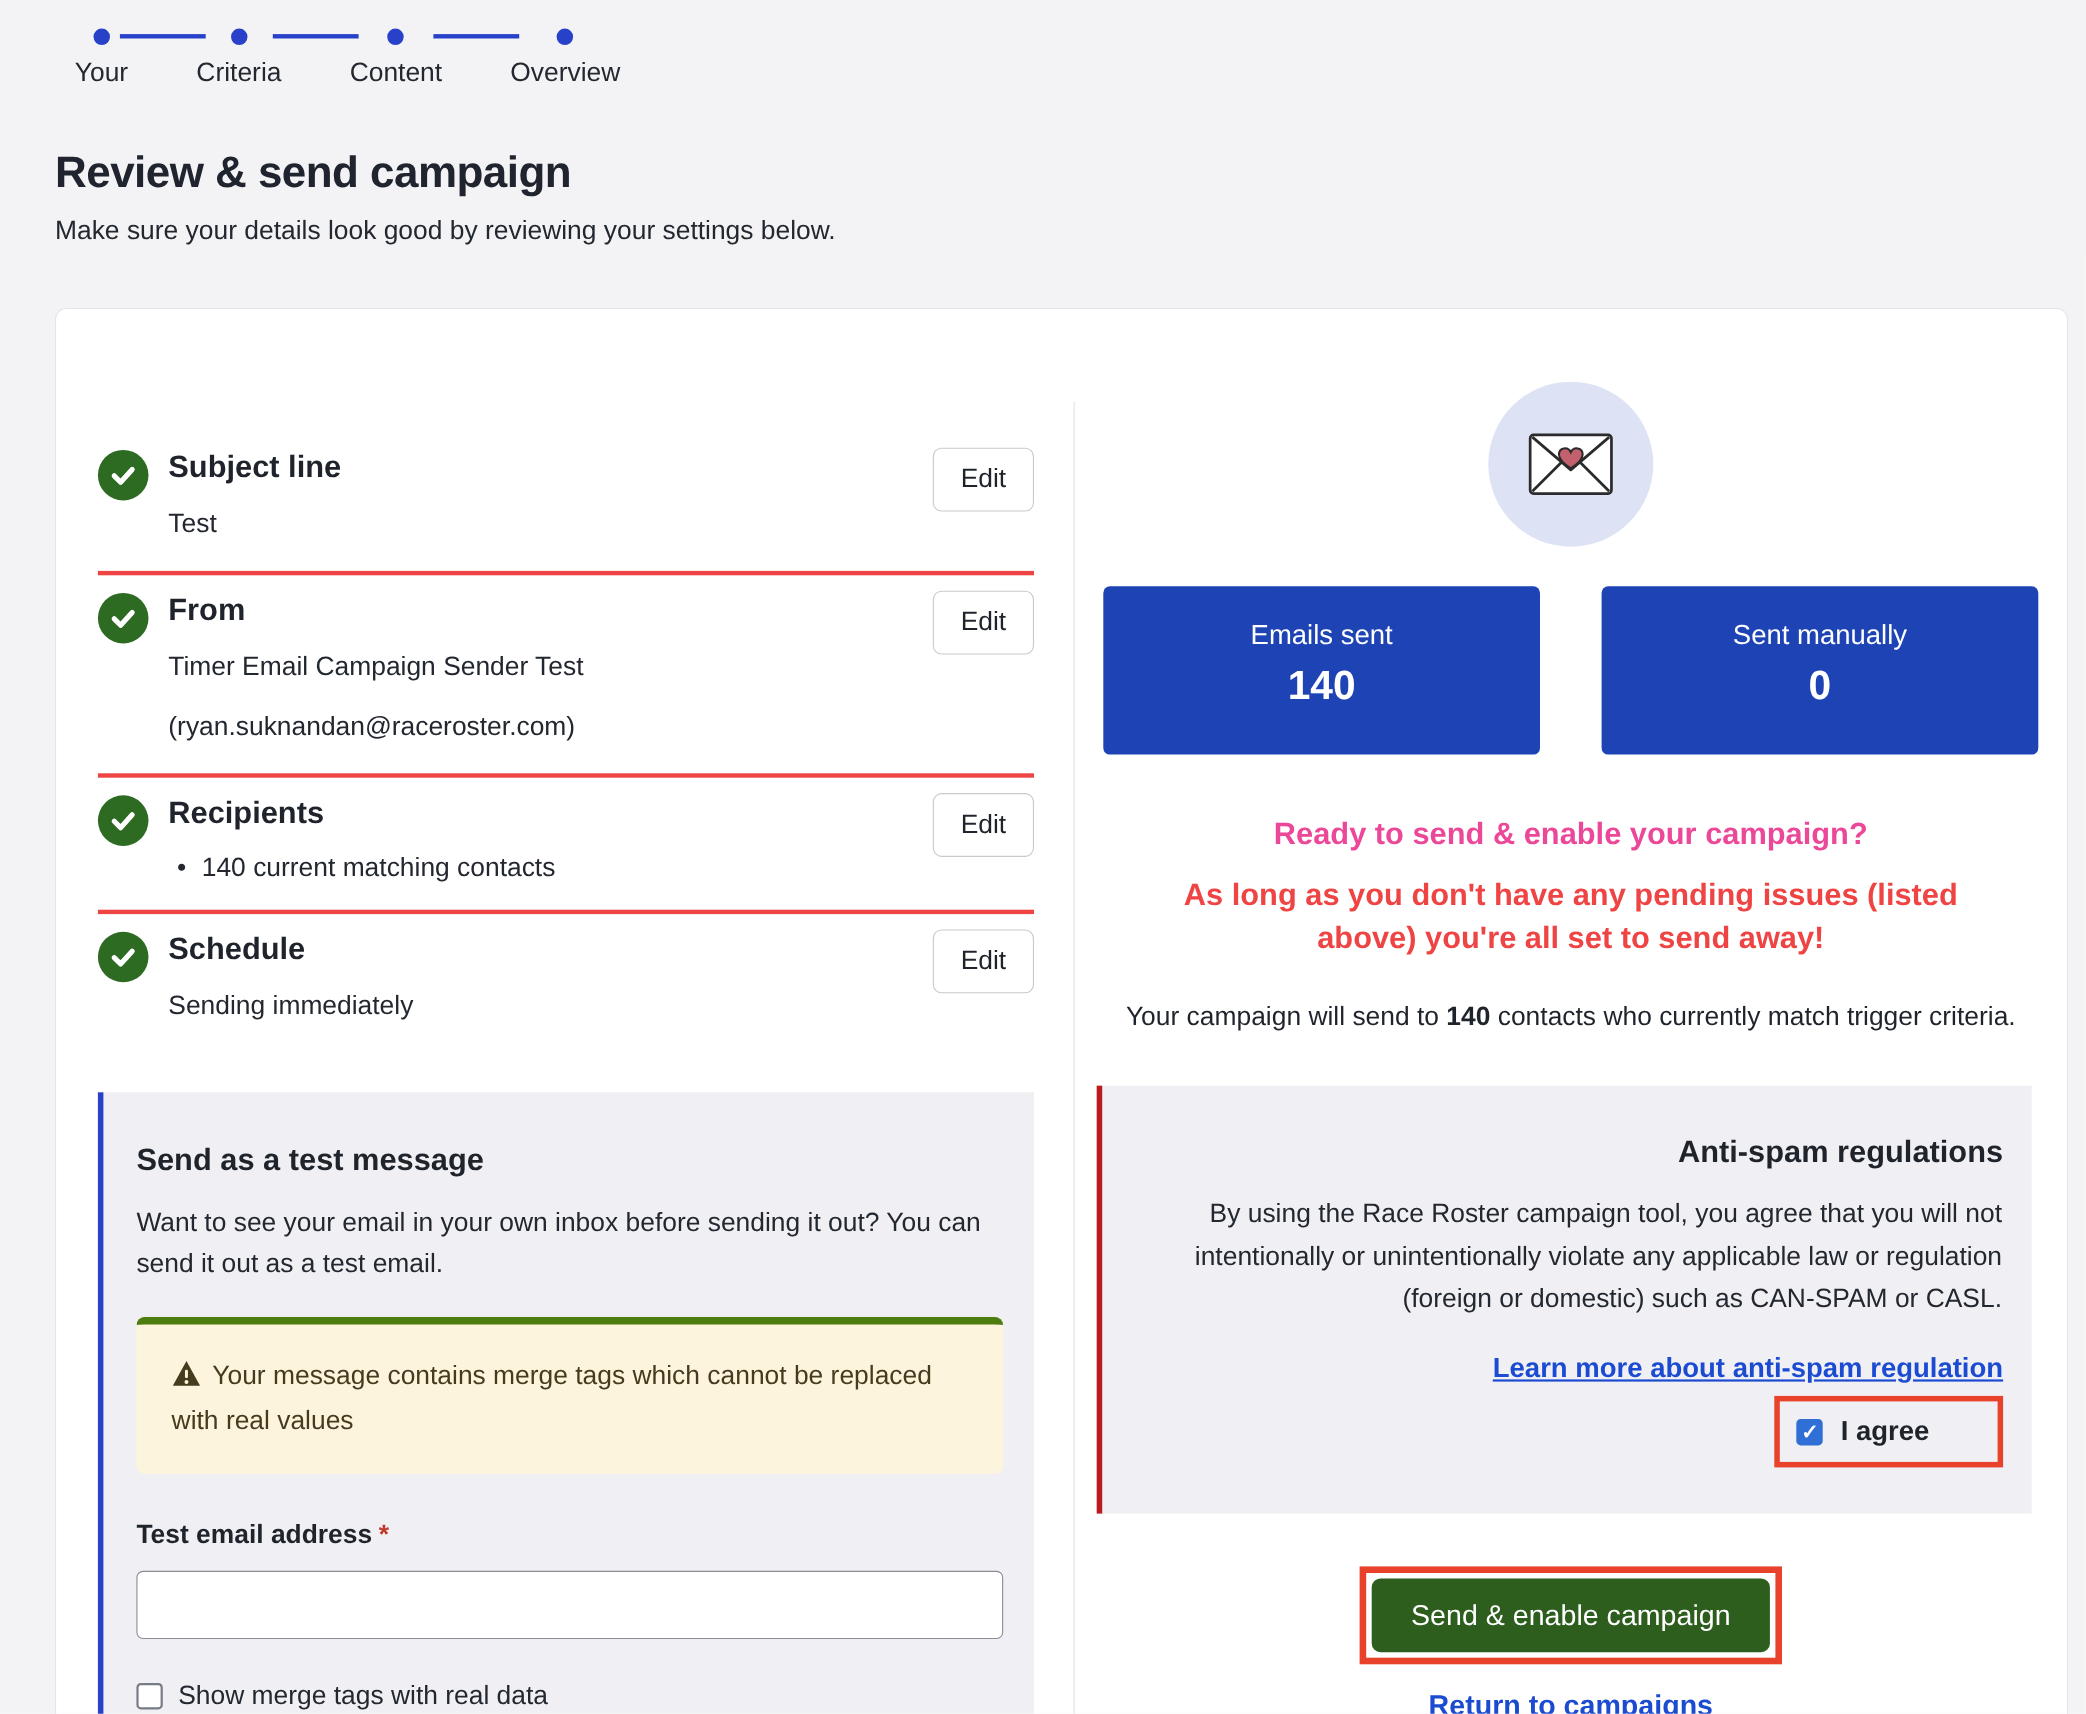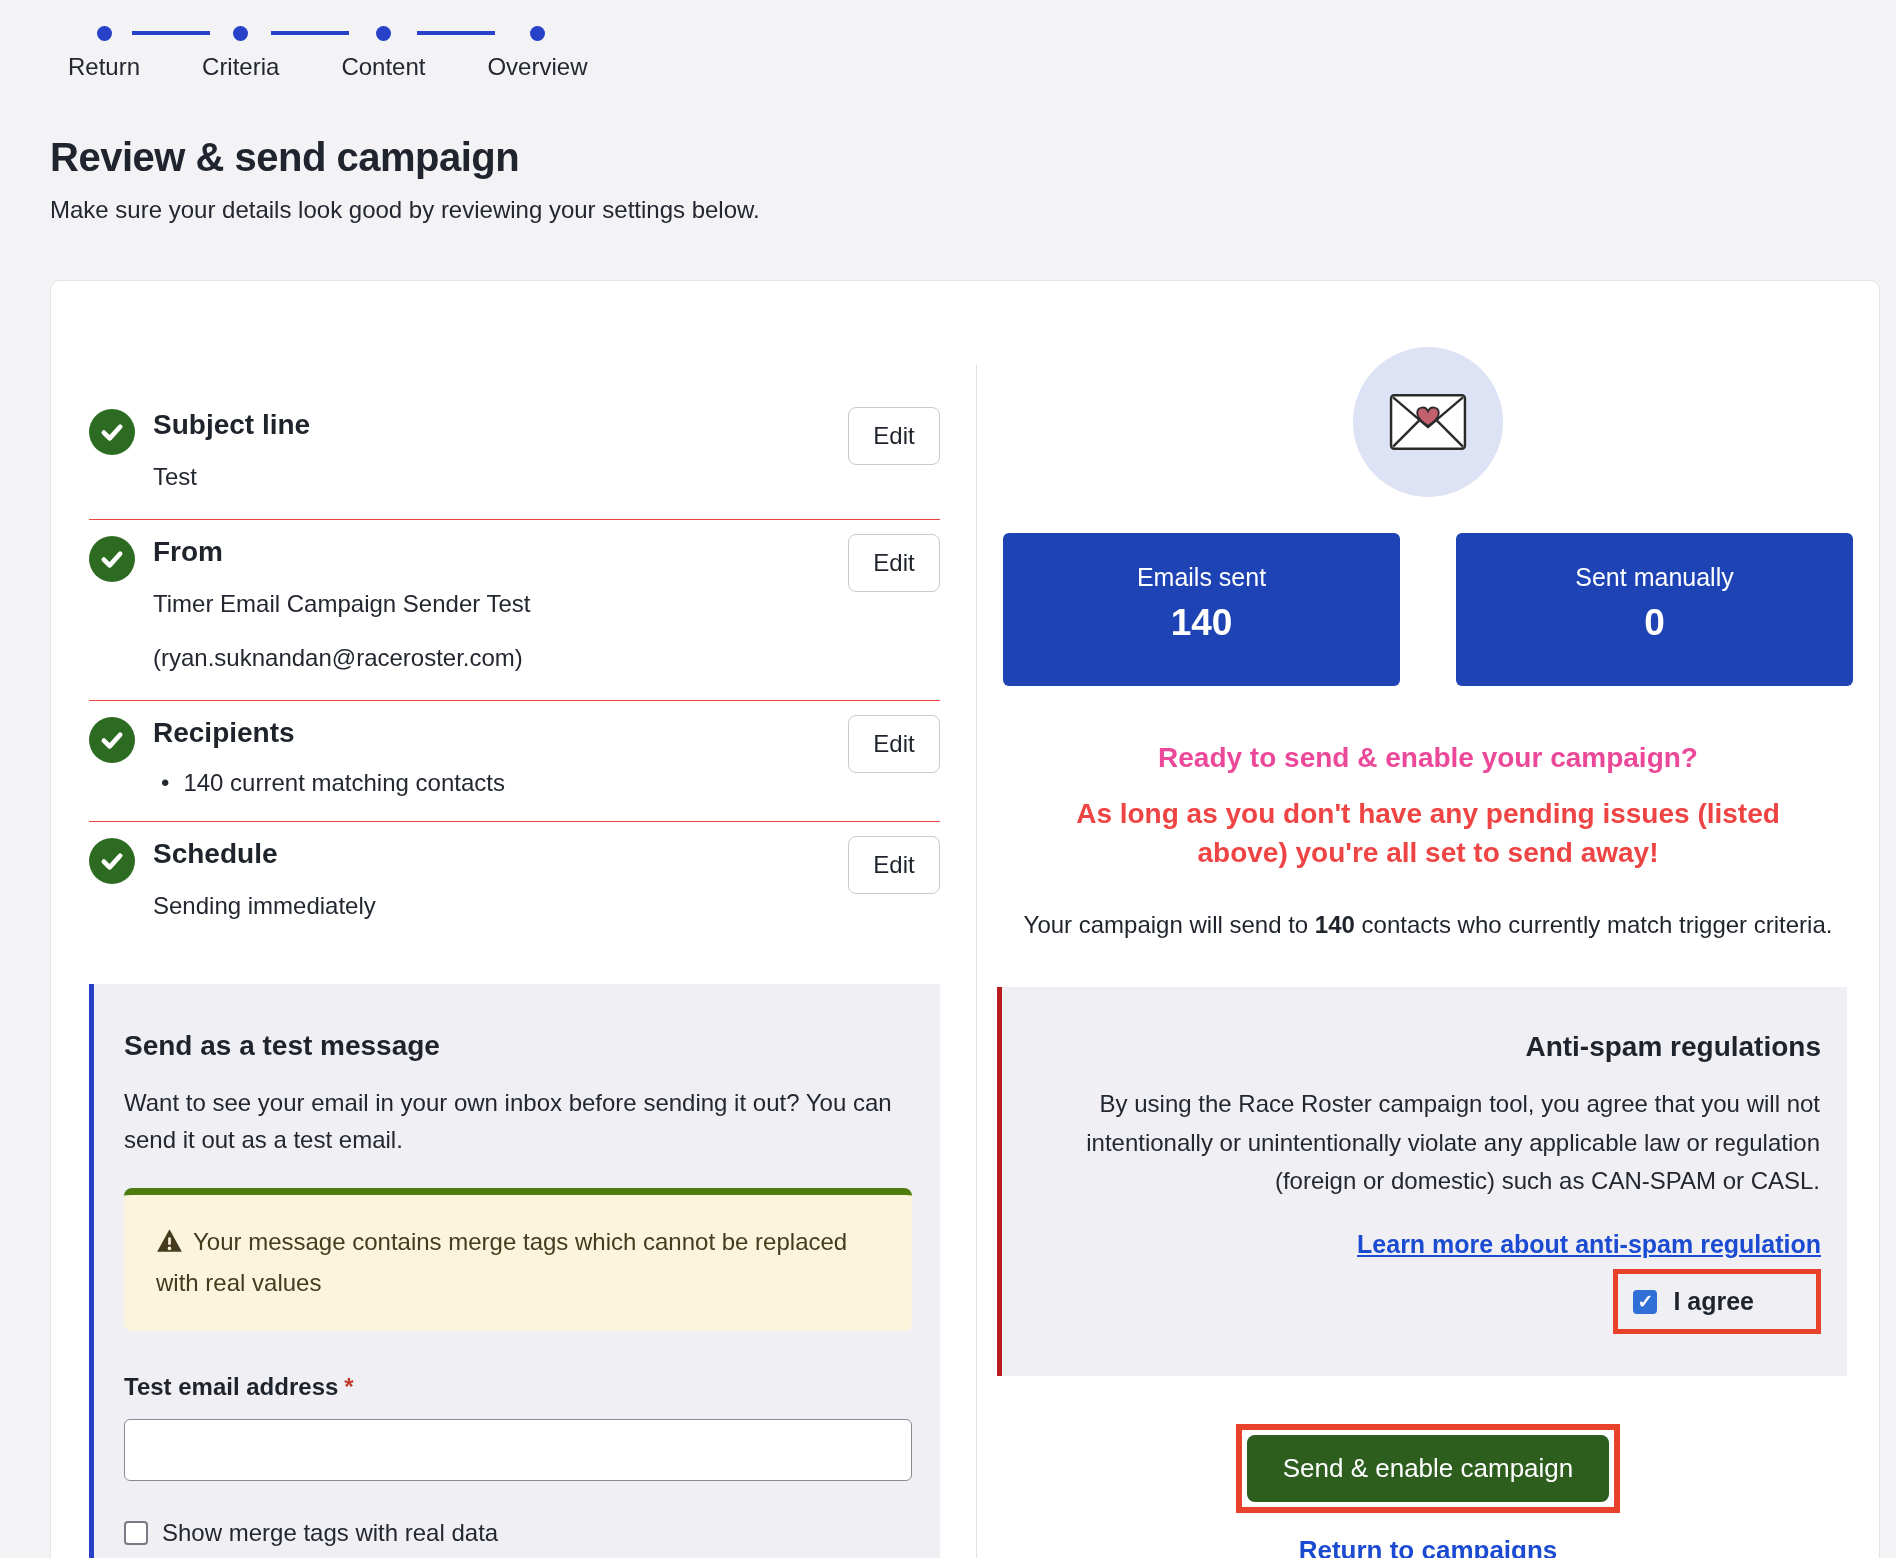--- a/index.html
+++ b/index.html
@@ -27,21 +27,21 @@
   .card {
     margin-top:56px; width:1830px; min-height:1252px;
     background:#fff; border:1px solid #e4e5e9; border-radius:10px;
     display:flex; overflow:hidden;
   }
   .left-col { width:925px; padding:112px 36px 30px 38px; }
   .v-divider { width:1px; background:#e0e1e5; margin-top:84px; }
   .right-col { flex:1; display:flex; flex-direction:column; align-items:center; text-align:center; padding:66px 0 30px 0; }
 
   
-  .section-row { display:flex; align-items:flex-start; padding:14px 0 24px 0; border-bottom:1px solid #ef4444; }
+  .section-row { display:flex; align-items:flex-start; padding:14px 0 24px 0; border-bottom:4px solid #ef4444; }
   .section-row.last { border-bottom:none; }
   .check-circle {
     width:46px; height:46px; border-radius:50%; background:#2e6b22;
     display:flex; align-items:center; justify-content:center; flex:0 0 46px; margin-top:2px;
   }
   .section-body { flex:1; padding-left:18px; padding-top:2px; }
   .section-title { font-size:28px; font-weight:bold; color:#1f242c; }
   .section-detail { font-size:24px; margin-top:18px; color:#23272f; line-height:1.5; }
   .section-bullet { font-size:24px; margin-top:20px; color:#23272f; padding-left:8px; }
   .section-bullet::before { content:"•"; margin-right:14px; }
@@ -116,21 +116,21 @@
   .return-link { margin-top:22px; font-size:26px; font-weight:bold; color:#1b4bd1; text-decoration:underline; display:inline-block; }
 </style>
 </head>
 <body>
 
 <div class="page">
 
   <div class="stepper">
     <div class="step">
       <span class="dot"></span>
-      <span class="step-label">Return</span>
+      <span class="step-label">Your</span>
     </div>
     <div class="connector"></div>
     <div class="step">
       <span class="dot"></span>
       <span class="step-label">Criteria</span>
     </div>
     <div class="connector"></div>
     <div class="step">
       <span class="dot"></span>
       <span class="step-label">Content</span>

